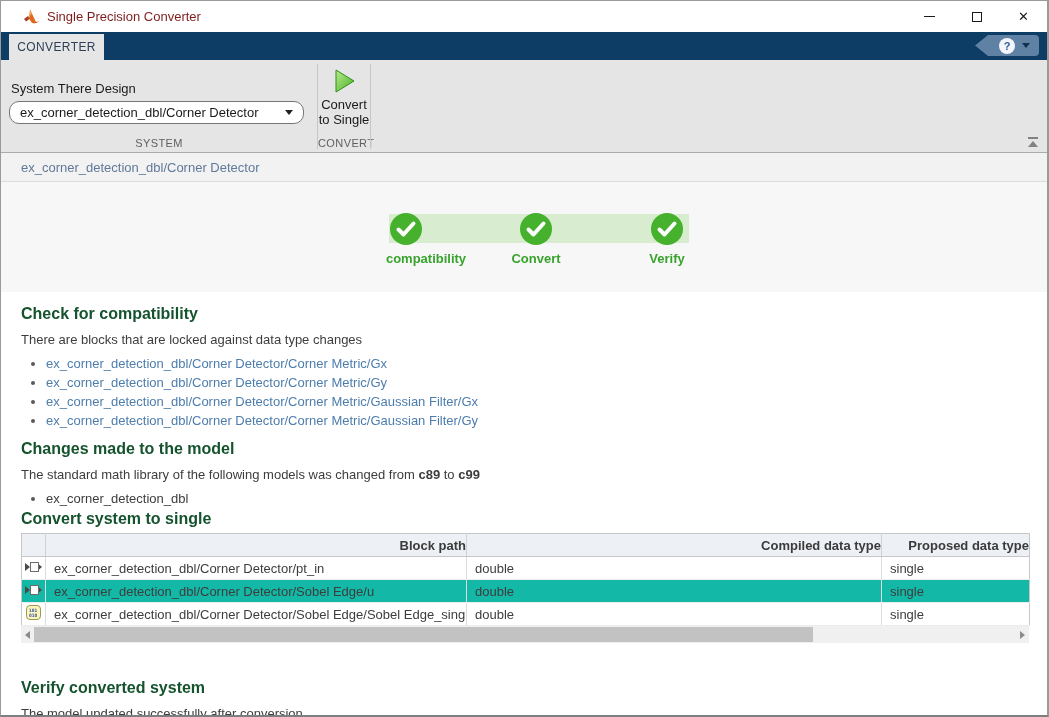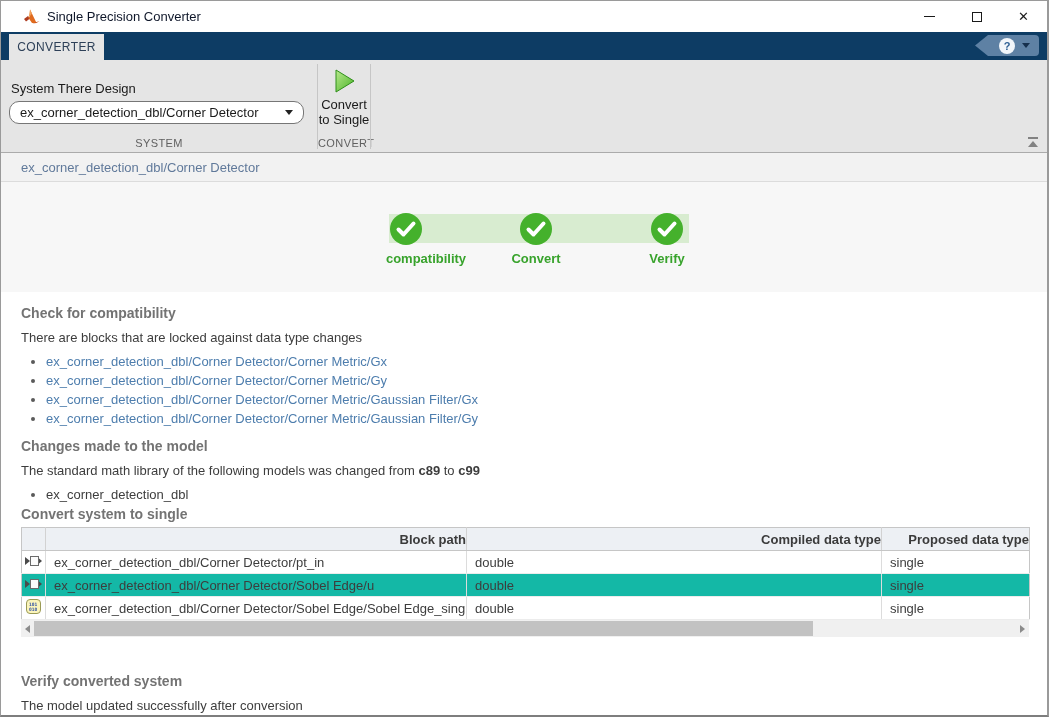--- a/index.html
+++ b/index.html
@@ -8,21 +8,21 @@
 
   .window {
     position: relative; width: 1049px; height: 717px; background:#fff;
     border: 1px solid #9a9a9a; border-bottom: 2px solid #7e7e7e; border-right-width:2px;
     overflow: hidden;
   }
 
   
   .titlebar { height: 31px; background:#ffffff; display:flex; align-items:center; position:relative; }
   .titlebar .logo { margin-left: 22px; width:18px; height:16px; }
-  .titlebar .title { margin-left: 6px; font-size: 13px; color:#0f172a; }
+  .titlebar .title { margin-left: 6px; font-size: 13px; color:#7f1d1d; }
   .win-controls { position:absolute; right:0; top:0; height:31px; display:flex; }
   .win-btn { width:47px; height:31px; display:flex; align-items:center; justify-content:center; cursor:default; }
   .glyph-min { width:11px; height:1px; background:#1a1a1a; }
   .glyph-max { width:10px; height:10px; border:1px solid #1a1a1a; }
   .glyph-close { font-size:13px; color:#1a1a1a; line-height:1; }
 
   
   .tabstrip { height: 28px; background:#0d3c64; position:relative; }
   .tab {
     position:absolute; left:8px; top:2px; bottom:0; width:95px;
@@ -71,21 +71,21 @@
   .breadcrumb span { margin-left:20px; font-size:13px; color:#60799a; cursor:default; }
 
   
   .progress-panel { position:relative; height:110px; background:#f7f7f7; }
   .prog-band { position:absolute; left:388px; top:32px; width:300px; height:29px; background:#d8ecd0; }
   .prog-step { position:absolute; top:31px; width:32px; height:32px; }
   .prog-label { position:absolute; top:69px; transform:translateX(-50%); font-size:13px; font-weight:bold; color:#38a32c; white-space:nowrap; }
 
   
   .content { background:#ffffff; padding:13px 20px 0 20px; font-size:13px; color:#3d3d3d; height:426px; }
-  .sec-h { font-size:14px; font-weight:bold; color:#737373; margin:0 0 9px 0; }
+  .sec-h { font-size:16px; font-weight:bold; color:#14532d; margin:0 0 9px 0; }
   .sec-p { margin:0; line-height:15px; }
   ul.link-list, ul.plain-list { list-style:disc; margin:9px 0 0 0; padding-left:25px; color:#5a5a5a; }
   ul.link-list li, ul.plain-list li { margin-bottom:4px; line-height:15px; }
   ul.link-list a { color:#4d7dad; text-decoration:none; cursor:pointer; }
   ul.plain-list li span { color:#3d3d3d; }
   .mt12 { margin-top:12px; } .mt26 { margin-top:36px; }
 
   
   table.dt { border-collapse:collapse; table-layout:fixed; width:1008px; margin-top:5px;
     border:1px solid #c6c6c6; font-size:13px; }

